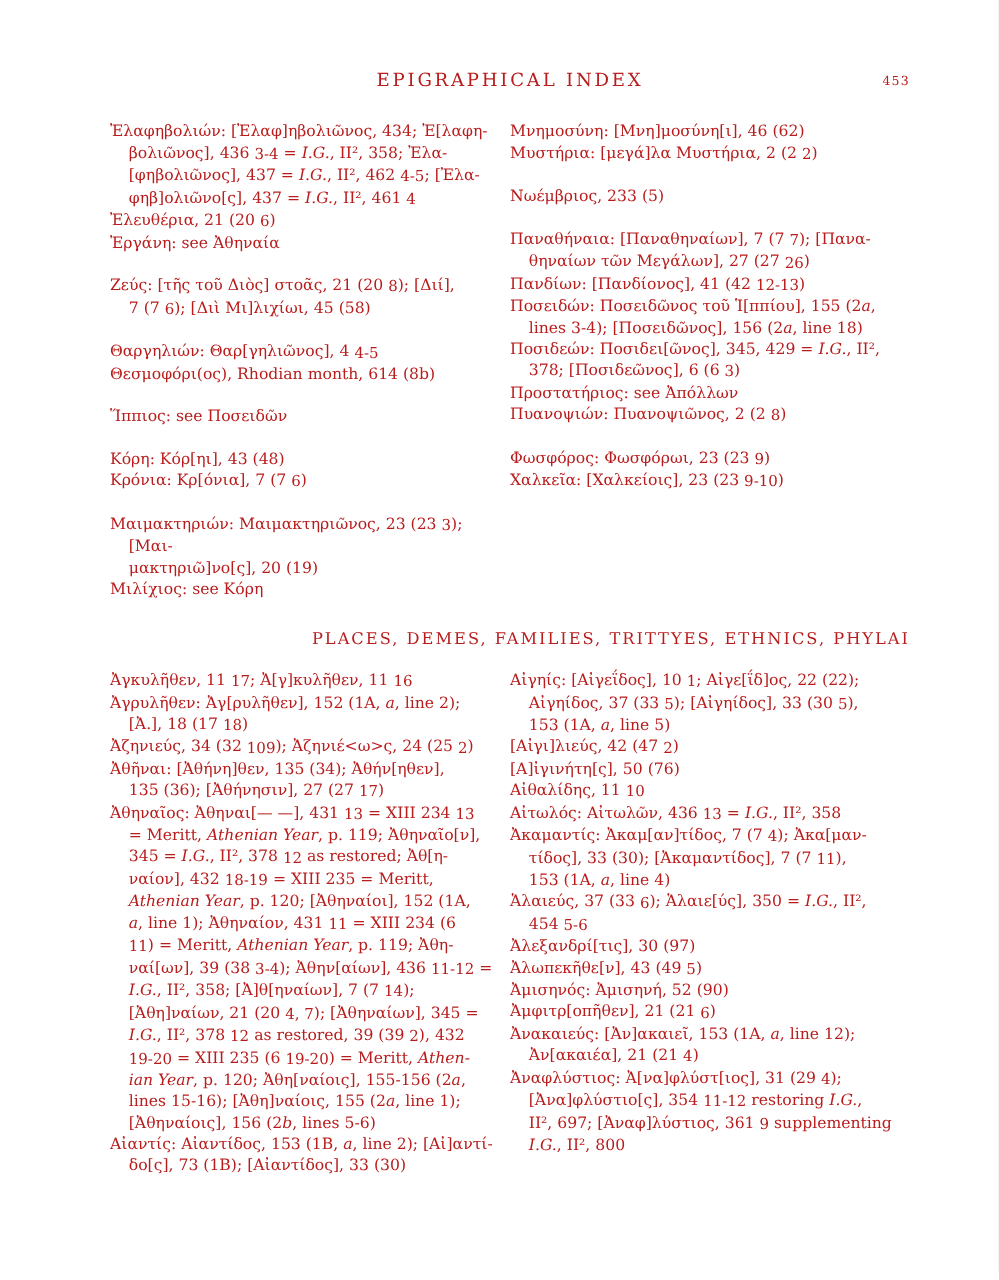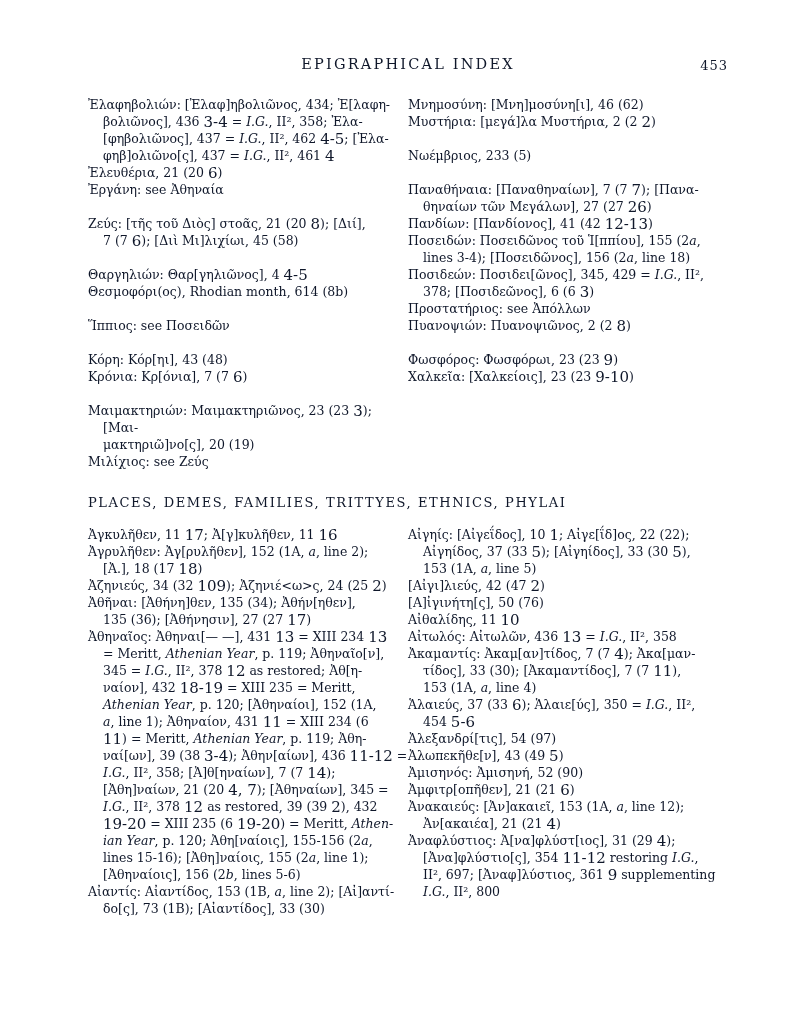--- a/index.html
+++ b/index.html
@@ -4,21 +4,21 @@
 <style>
   * { margin: 0; padding: 0; box-sizing: border-box; }
   html, body { background: #e8e8e8; }
   body { width: 799px; }
   .page {
     position: relative;
     width: 799px;
     height: 1024px;
     margin: 0 auto;
     background: #ffffff;
-    color: #0f172a;
+    color: #b91c1c;
     font-family: "DejaVu Serif", "Liberation Serif", serif;
     font-size: 12.5px;
     line-height: 17px;
     padding: 56px 71px 0 88px;
     overflow: hidden;
   }
   .page-header {
     position: relative;
     text-align: center;
     height: 18px;
@@ -27,35 +27,35 @@
   .header-title {
     display: inline-block;
     font-size: 14.5px;
     letter-spacing: 2.2px;
     white-space: nowrap;
   }
   .page-number {
     position: absolute;
     right: 0;
     top: 1px;
-    font-size: 13px;
+    font-size: 10px;
     letter-spacing: 1px;
   }
   .columns { display: flex; gap: 0; }
   .col { flex: 1; min-width: 0; }
   .group { margin-bottom: 17px; }
   .group:last-child { margin-bottom: 0; }
   .entry {
     padding-left: 15px;
     text-indent: -15px;
   }
   .it { font-style: italic; }
-  .sm { font-size: 15px; position: relative; top: 1px; margin-top: 45px; }
+  .sm { font-size: 12px; position: relative; top: 1px; margin-top: 45px; }
   .section-heading {
-    text-align: left;
+    text-align: right;
     font-weight: normal;
     font-size: 13px;
     letter-spacing: 1.6px;
     margin-top: 24px;
     margin-bottom: 15px;
     white-space: nowrap;
   }
 </style>
 </head>
 <body>
@@ -84,21 +84,21 @@
           </div>
           <div class="group">
             <div class="entry">Ἵππιος: see Ποσειδῶν</div>
           </div>
           <div class="group">
             <div class="entry">Κόρη: Κόρ[ηι], 43 (48)</div>
             <div class="entry">Κρόνια: Κρ[όνια], 7 (7 <span class="sm">6</span>)</div>
           </div>
           <div class="group">
             <div class="entry">Μαιμακτηριών: Μαιμακτηριῶνος, 23 (23 <span class="sm">3</span>); [Μαι-<br>μακτηριῶ]νο[ς], 20 (19)</div>
-            <div class="entry">Μιλίχιος: see Ζεύς</div>
+            <div class="entry">Μιλίχιος: see Κόρη</div>
           </div>
         </div>
       <div class="col" id="col-0-right">
           <div class="group">
             <div class="entry">Μνημοσύνη: [Μνη]μοσύνη[ι], 46 (62)</div>
             <div class="entry">Μυστήρια: [μεγά]λα Μυστήρια, 2 (2 <span class="sm">2</span>)</div>
           </div>
           <div class="group">
             <div class="entry">Νωέμβριος, 233 (5)</div>
           </div>
@@ -134,21 +134,21 @@
         </div>
       <div class="col" id="col-1-right">
           <div class="group">
             <div class="entry">Αἰγηίς: [Αἰγεΐδος], 10 <span class="sm">1</span>; Αἰγε[ΐδ]ος, 22 (22);<br>Αἰγηίδος, 37 (33 <span class="sm">5</span>); [Αἰγηίδος], 33 (30 <span class="sm">5</span>),<br>153 (1A, <span class="it">a</span>, line 5)</div>
             <div class="entry">[Αἰγι]λιεύς, 42 (47 <span class="sm">2</span>)</div>
             <div class="entry">[Α]ἰγινήτη[ς], 50 (76)</div>
             <div class="entry">Αἰθαλίδης, 11 <span class="sm">10</span></div>
             <div class="entry">Αἰτωλός: Αἰτωλῶν, 436 <span class="sm">13</span> = <span class="it">I.G.</span>, II², 358</div>
             <div class="entry">Ἀκαμαντίς: Ἀκαμ[αν]τίδος, 7 (7 <span class="sm">4</span>); Ἀκα[μαν-<br>τίδος], 33 (30); [Ἀκαμαντίδος], 7 (7 <span class="sm">11</span>),<br>153 (1A, <span class="it">a</span>, line 4)</div>
             <div class="entry">Ἁλαιεύς, 37 (33 <span class="sm">6</span>); Ἁλαιε[ύς], 350 = <span class="it">I.G.</span>, II²,<br>454 <span class="sm">5-6</span></div>
-            <div class="entry">Ἀλεξανδρί[τις], 54 (97)</div>
+            <div class="entry">Ἀλεξανδρί[τις], 30 (97)</div>
             <div class="entry">Ἀλωπεκῆθε[ν], 43 (49 <span class="sm">5</span>)</div>
             <div class="entry">Ἀμισηνός: Ἀμισηνή, 52 (90)</div>
             <div class="entry">Ἀμφιτρ[οπῆθεν], 21 (21 <span class="sm">6</span>)</div>
             <div class="entry">Ἀνακαιεύς: [Ἀν]ακαιεῖ, 153 (1A, <span class="it">a</span>, line 12);<br>Ἀν[ακαιέα], 21 (21 <span class="sm">4</span>)</div>
             <div class="entry">Ἀναφλύστιος: Ἀ[να]φλύστ[ιος], 31 (29 <span class="sm">4</span>);<br>[Ἀνα]φλύστιο[ς], 354 <span class="sm">11-12</span> restoring <span class="it">I.G.</span>,<br>II², 697; [Ἀναφ]λύστιος, 361 <span class="sm">9</span> supplementing<br><span class="it">I.G.</span>, II², 800</div>
           </div>
         </div>
     </div>
   </section>
 

